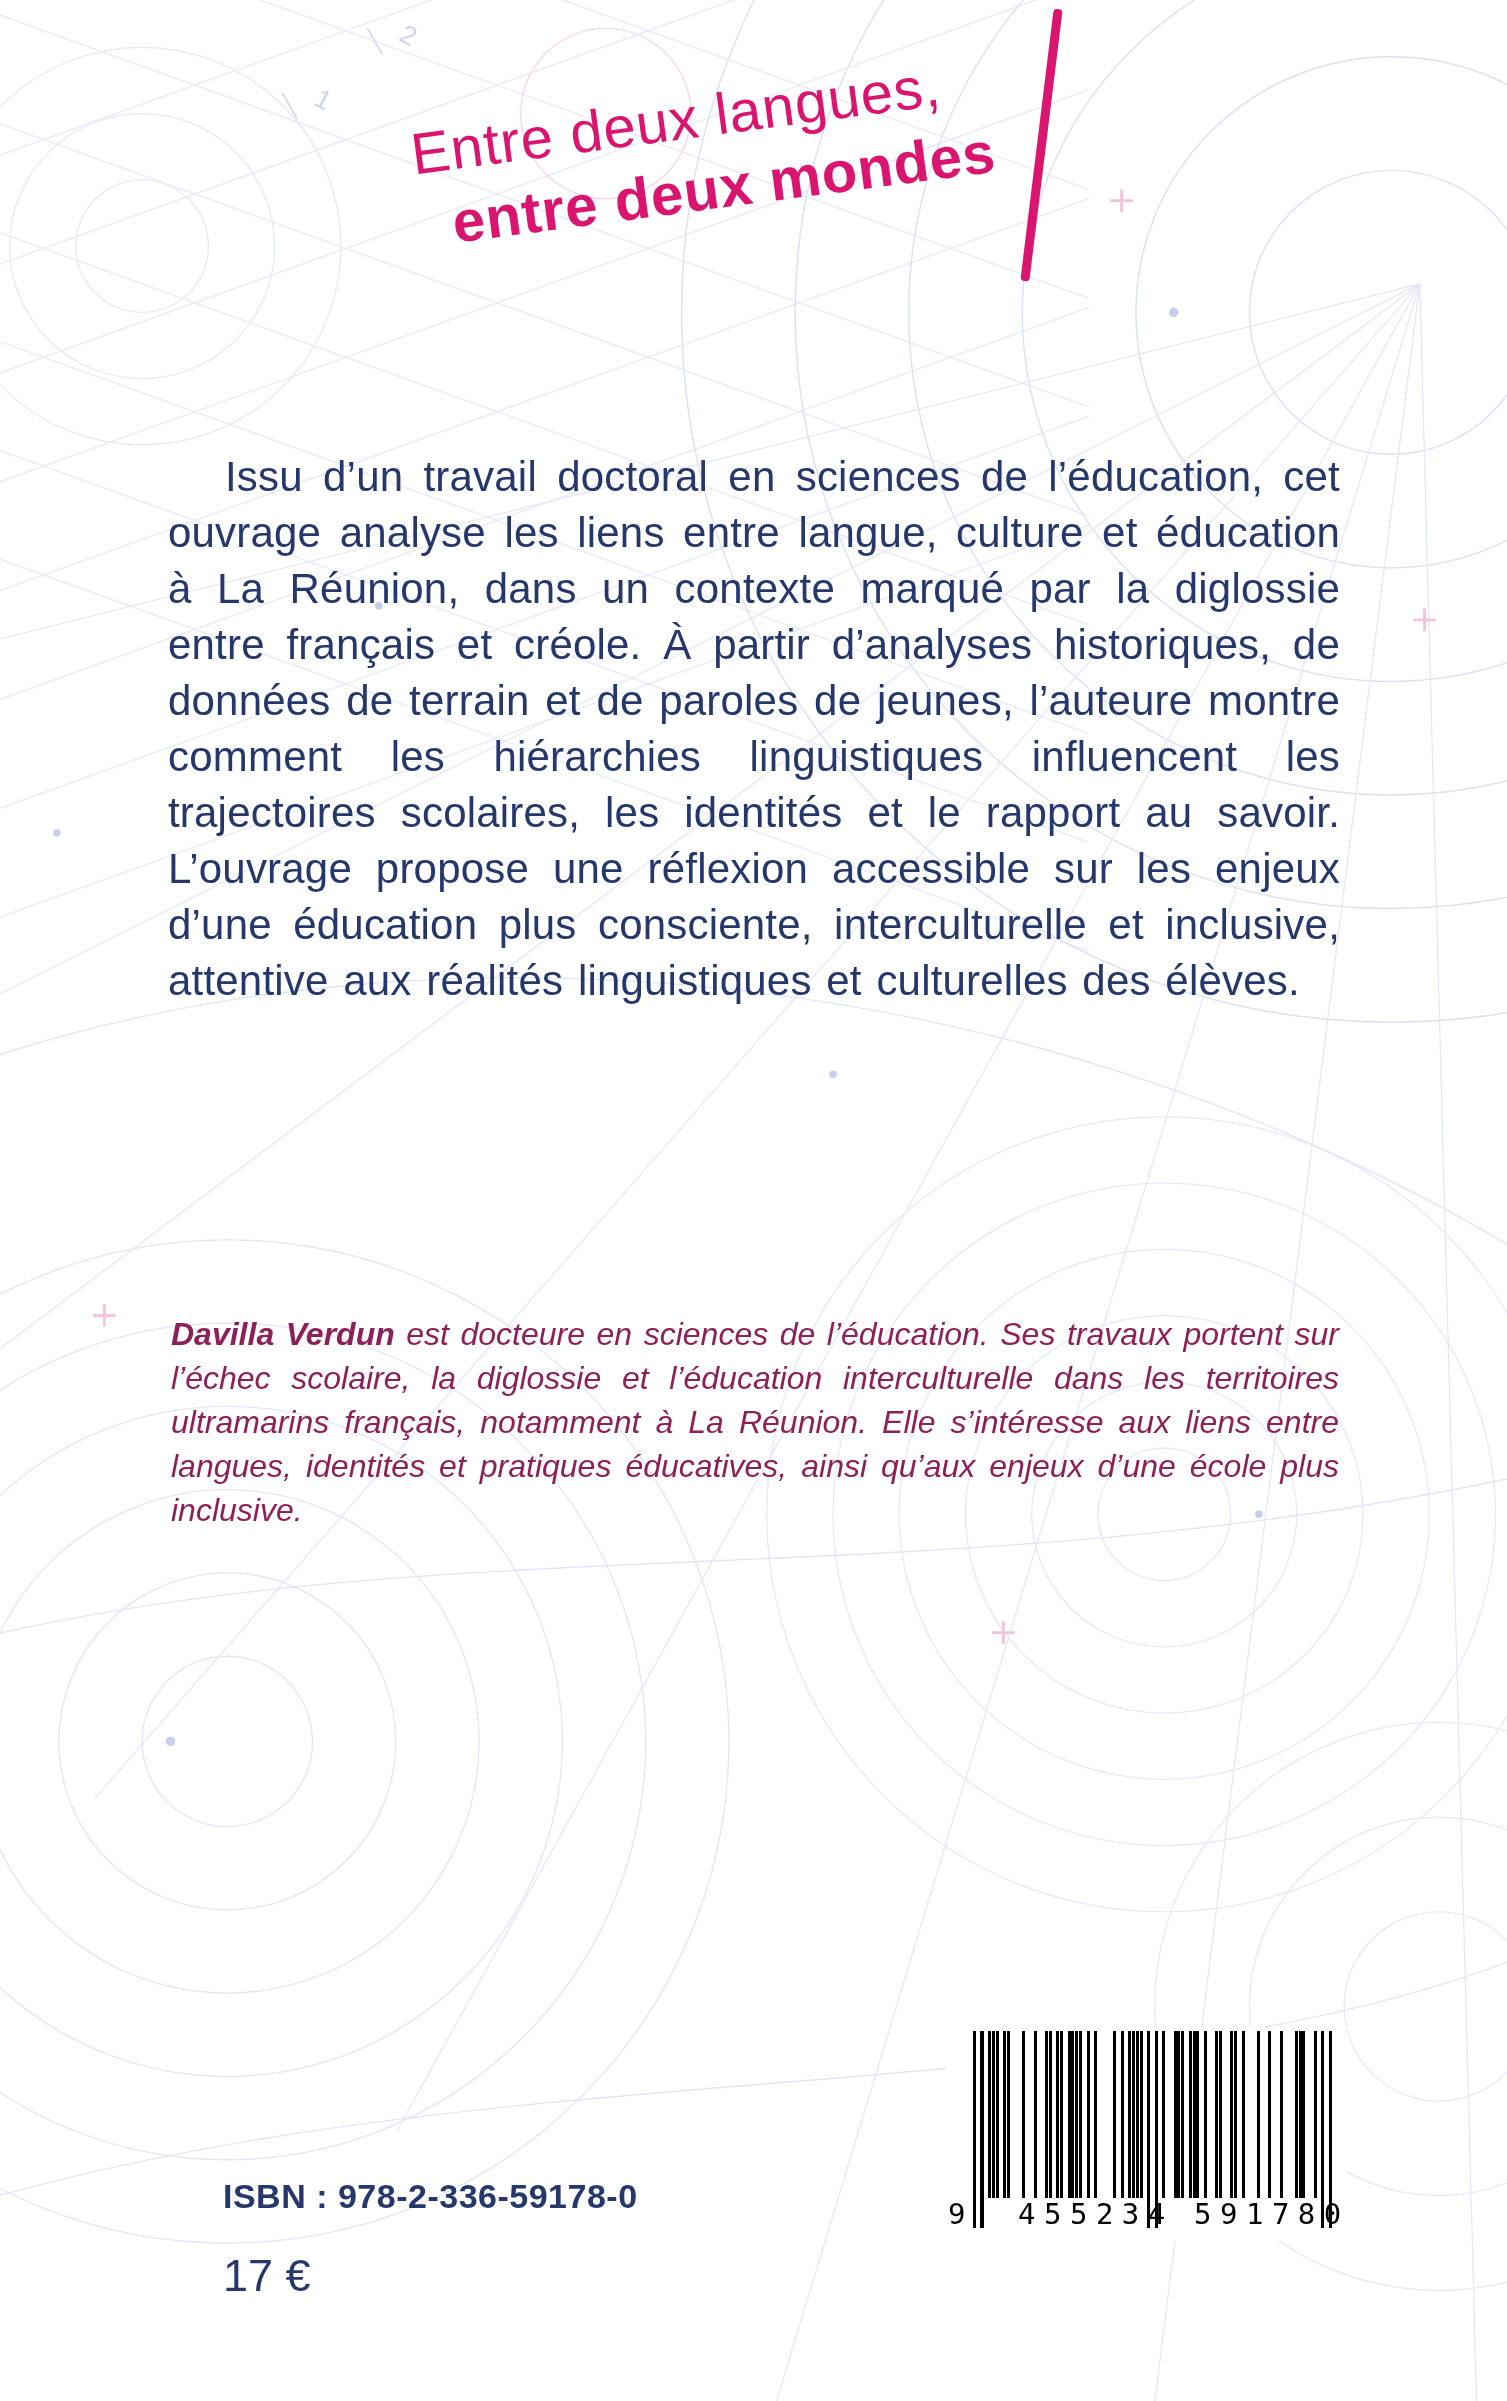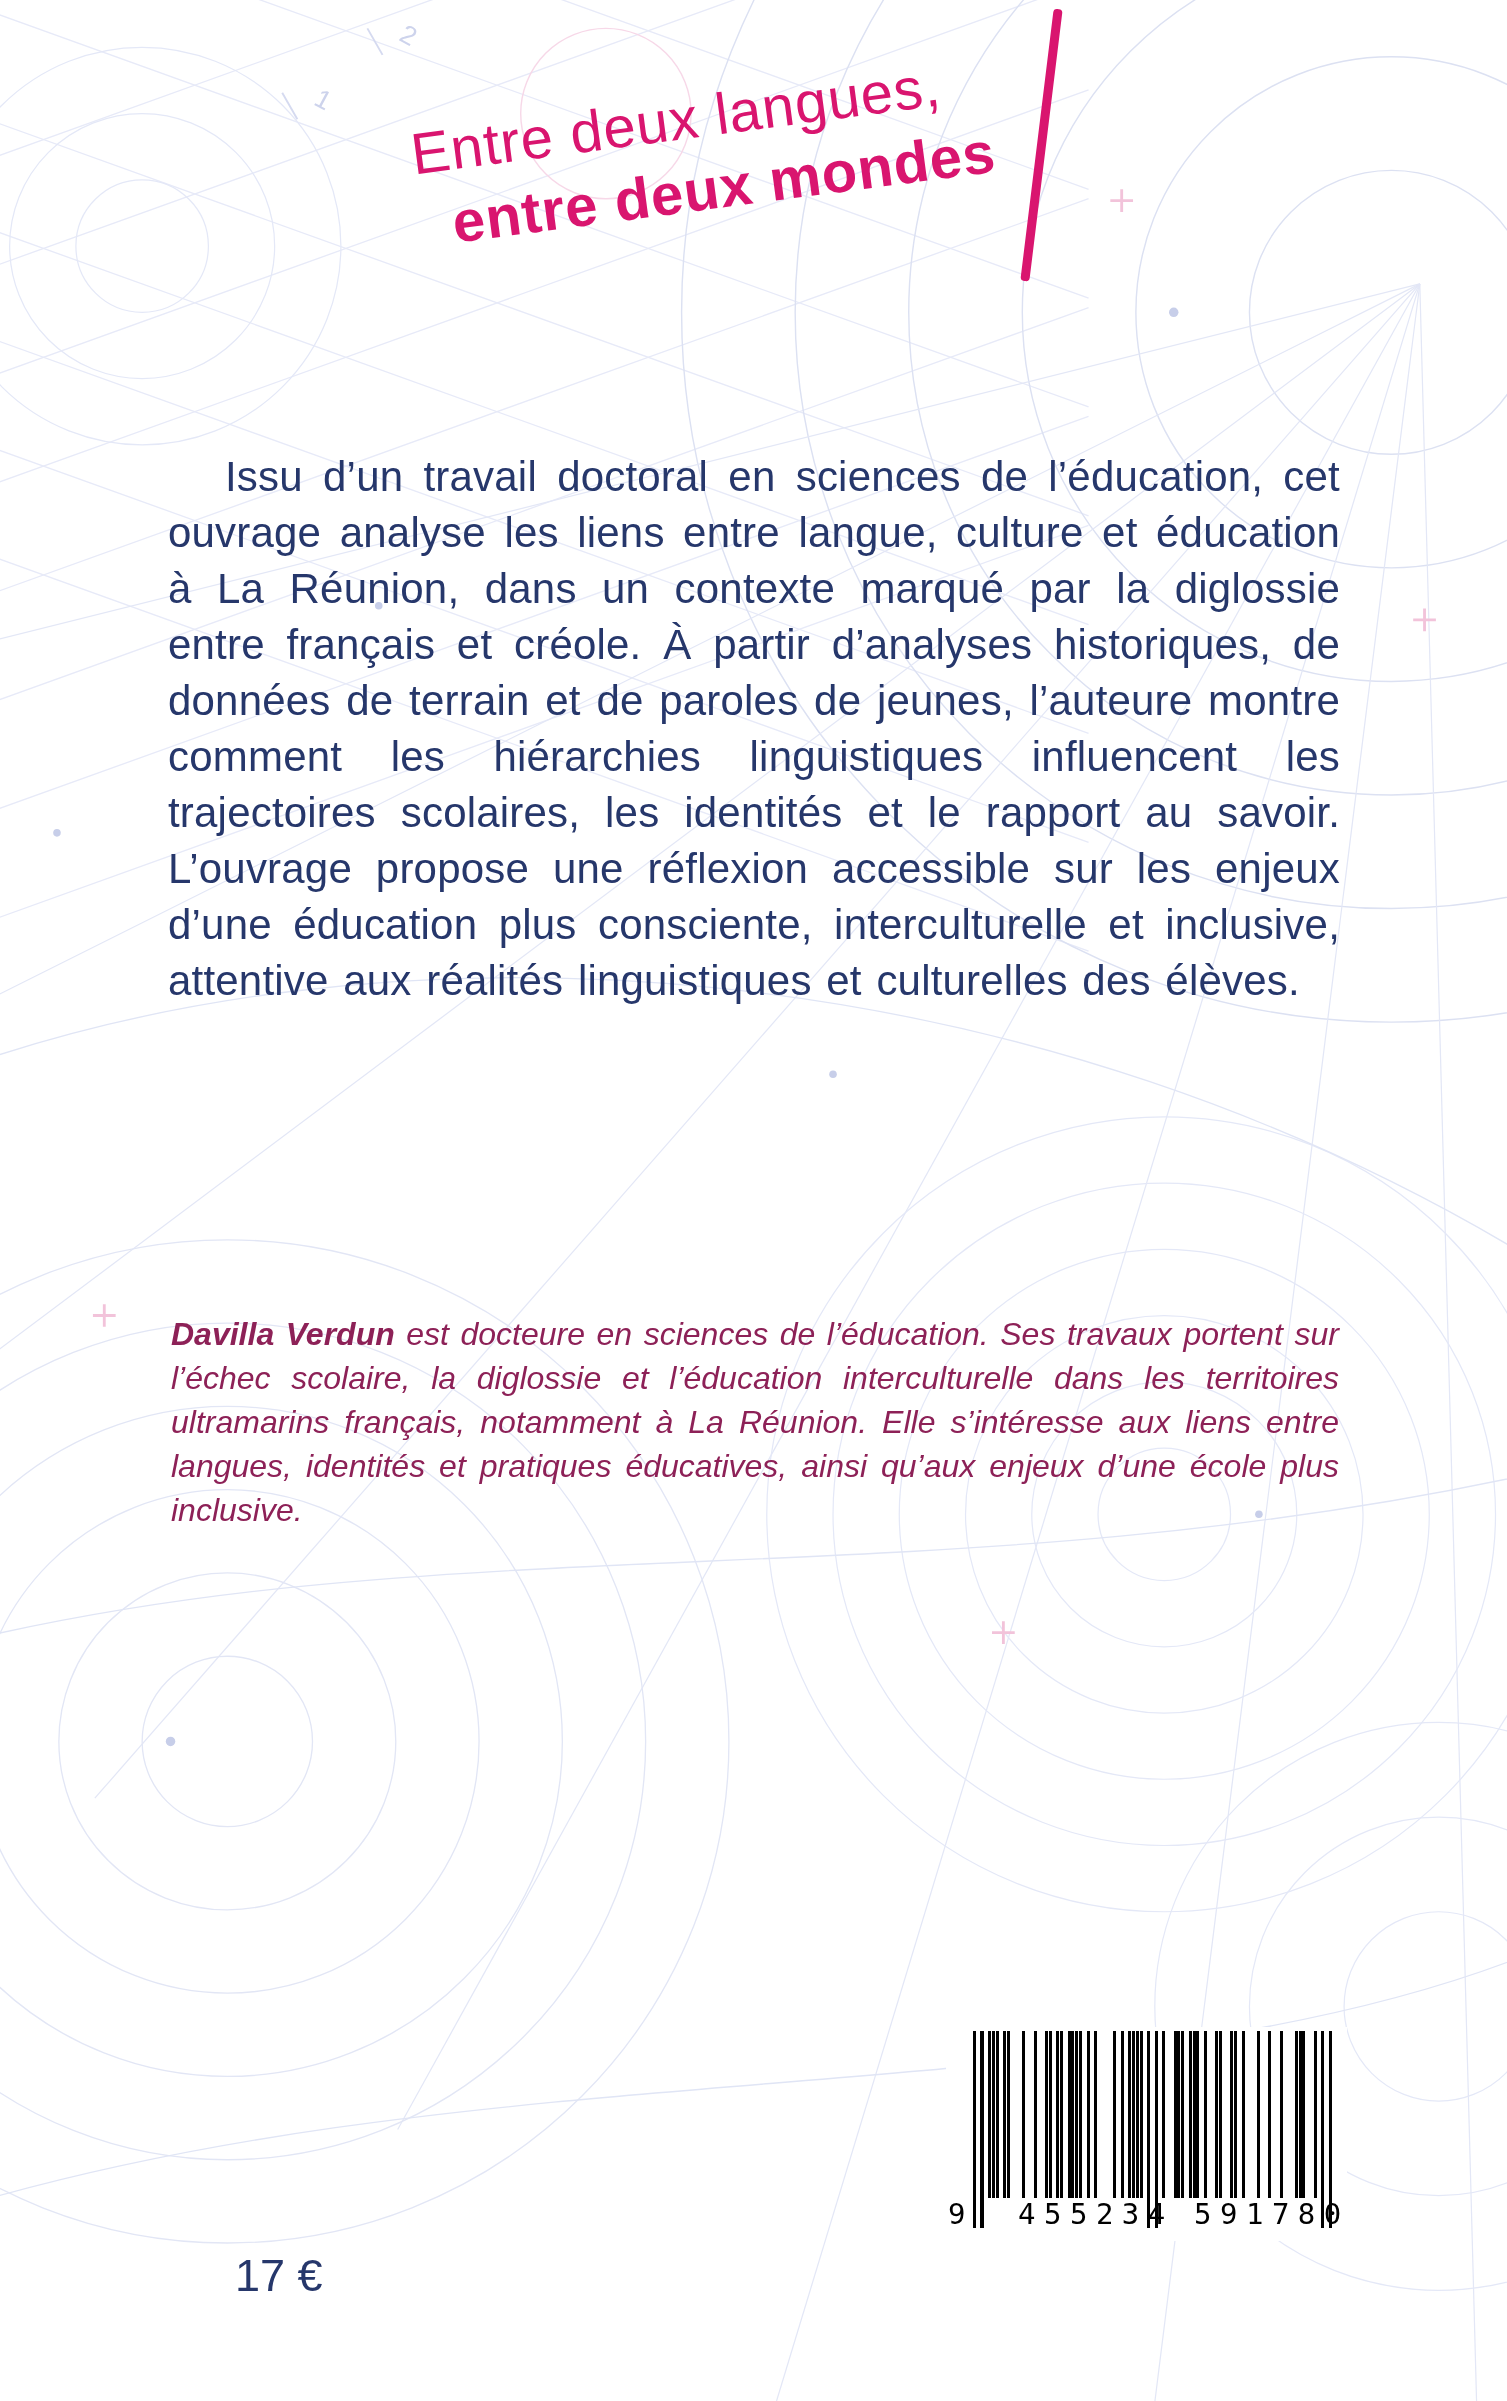--- a/index.html
+++ b/index.html
@@ -70,21 +70,21 @@
     font-size:31px;
   }
   .isbn{
     position:absolute;left:223px;top:2177px;
     color:var(--body_text);
     font-size:34px;
     font-weight:bold;
     letter-spacing:0.5px;
   }
   .price{
-    position:absolute;left:235px;top:2250px;
+    position:absolute;left:223px;top:2250px;
     color:var(--body_text);
     font-size:45px;
   }
 
   .barcode{
     position:absolute;left:946px;top:2027px;
     width:401px;height:214px;
     background:#ffffff;
   }
   .bc-bars{position:absolute;left:26.5px;top:3.8px;width:360px;height:201px;}
@@ -208,20 +208,21 @@
 
     <div class="title-block">
       <div class="title-line1">Entre deux langues,</div>
       <div class="title-line2">entre deux mondes</div>
     </div>
 
     <p class="description">Issu d’un travail doctoral en sciences de l’éducation, cet ouvrage analyse les liens entre langue, culture et éducation à La Réunion, dans un contexte marqué par la diglossie entre français et créole. À partir d’analyses historiques, de données de terrain et de paroles de jeunes, l’auteure montre comment les hiérarchies linguistiques influencent les trajectoires scolaires, les identités et le rapport au savoir. L’ouvrage propose une réflexion accessible sur les enjeux d’une éducation plus consciente, interculturelle et inclusive, attentive aux réalités linguistiques et culturelles des élèves.</p>
 
     <p class="bio"><span class="bio-name">Davilla Verdun</span><span> est docteure en sciences de l’éducation. Ses travaux portent sur l’échec scolaire, la diglossie et l’éducation interculturelle dans les territoires ultramarins français, notamment à La Réunion. Elle s’intéresse aux liens entre langues, identités et pratiques éducatives, ainsi qu’aux enjeux d’une école plus inclusive.</span></p>
 
+    <div class="isbn">ISBN : 978-2-336-59178-0</div>
     <div class="price">17 €</div>
 
     <div class="barcode">
       <div class="bc-bars">
           <div class="bc-bar bc-guard" style="left: 0px;"></div>
           <div class="bc-bar bc-guard" style="left: 7.6px;"></div>
           <div class="bc-bar" style="left: 15px;"></div>
           <div class="bc-bar" style="left: 19px;"></div>
           <div class="bc-bar" style="left: 23px;"></div>
           <div class="bc-bar" style="left: 30px;"></div>

